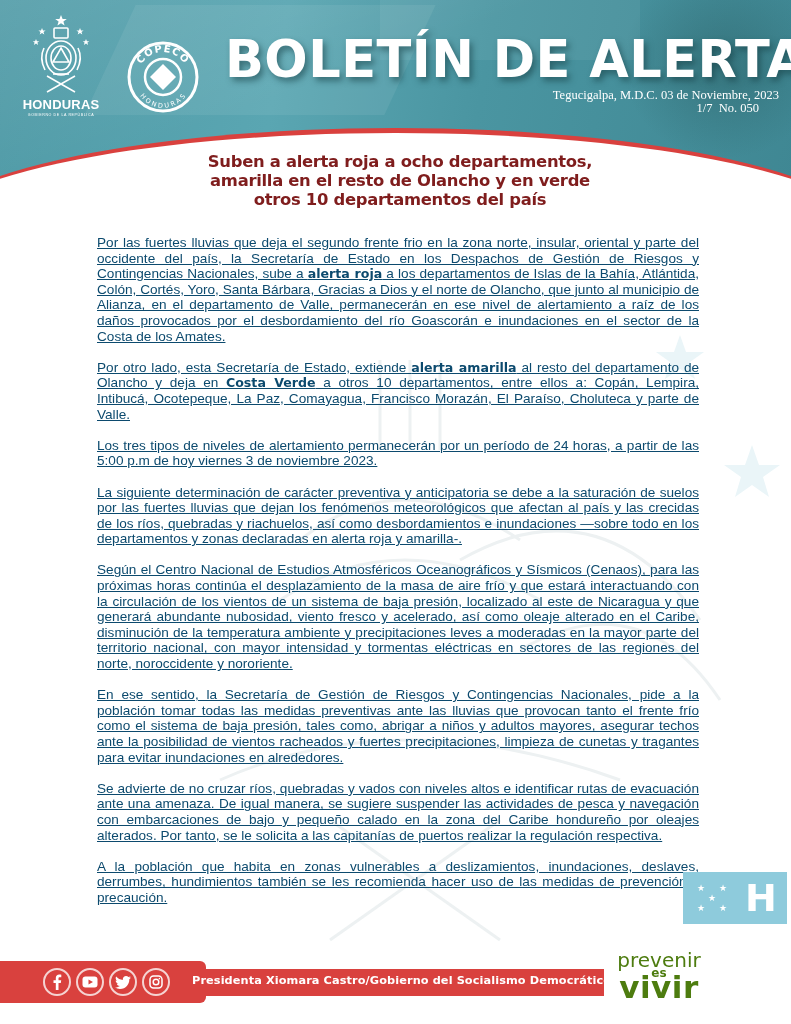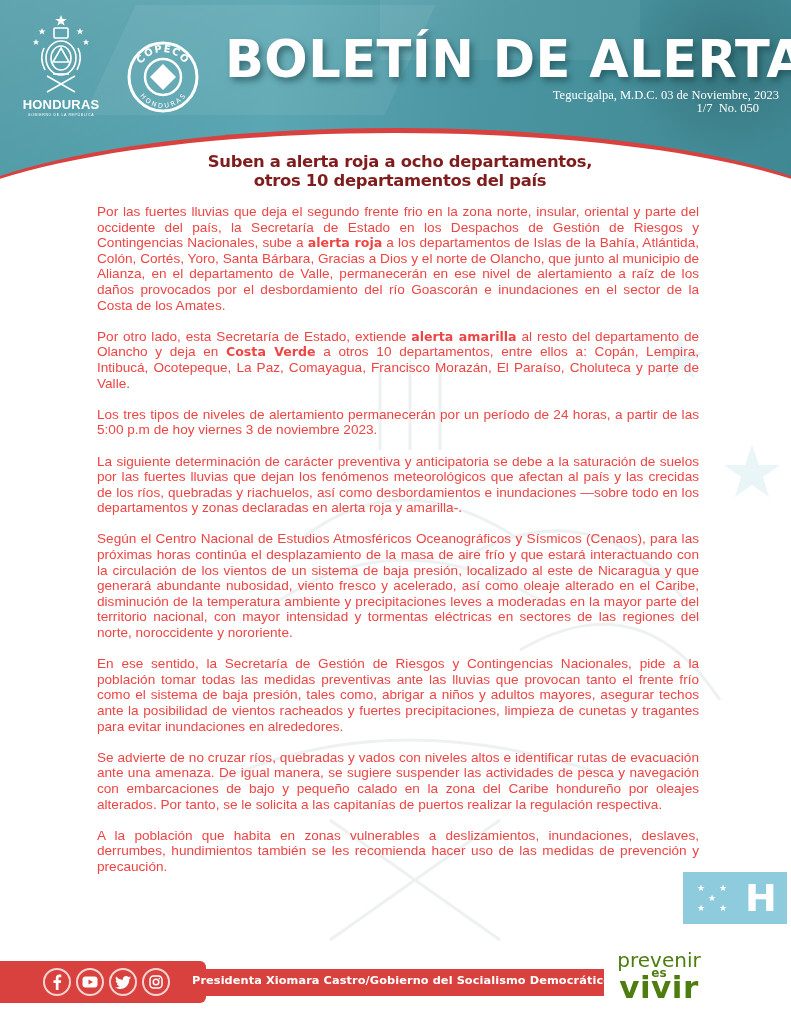--- a/index.html
+++ b/index.html
@@ -68,23 +68,23 @@
 
   
   .headline {
     position: absolute; left: 140px; top: 152px; width: 520px;
     text-align: center; font-family: "DejaVu Sans", sans-serif; font-weight: 700;
     font-size: 16.4px; line-height: 19px; color: #7f1d1d; letter-spacing: -0.3px;
   }
 
   
   .body-text {
-    position: absolute; left: 97px; top: 204px; width: 602px;
+    position: absolute; left: 97px; top: 235px; width: 602px;
     font-family: "Liberation Sans", sans-serif; font-size: 13.6px; line-height: 15.6px;
-    color: #ef4444; text-align: justify;
+    color: #0c4a6e; text-align: justify; text-decoration: underline;
   }
   .body-text p { margin-bottom: 15.6px; }
   .body-text b { font-family: "DejaVu Sans", sans-serif; font-weight: 700; font-size: 12.6px; }
 
   
   .flag-badge {
     position: absolute; left: 683px; top: 872px; width: 104px; height: 52px;
     background: #8ecbdc; display: flex; align-items: center;
   }
   .flag-badge .stars { position: relative; width: 56px; height: 52px; }
@@ -196,20 +196,21 @@
     <path d="M520 650 Q640 580 720 700"></path>
     <path d="M330 820 L500 940"></path>
     <path d="M500 820 L330 940"></path>
     <path d="M220 780 Q400 700 620 780"></path>
     <path d="M380 360 L380 450 M410 360 L410 450 M440 360 L440 450"></path>
   </g>
 </svg>
 
 <div class="headline">
   <div>Suben a alerta roja a ocho departamentos,</div>
+  <div>amarilla en el resto de Olancho y en verde</div>
   <div>otros 10 departamentos del país</div>
 </div>
 
 <div class="body-text">
   <p><span>Por las fuertes lluvias que deja el segundo frente frio en la zona norte, insular, oriental y parte del occidente del país, la Secretaría de Estado en los Despachos de Gestión de Riesgos y Contingencias Nacionales, sube a </span><b>alerta roja</b><span> a los departamentos de Islas de la Bahía, Atlántida, Colón, Cortés, Yoro, Santa Bárbara, Gracias a Dios y el norte de Olancho, que junto al municipio de Alianza, en el departamento de Valle, permanecerán en ese nivel de alertamiento a raíz de los daños provocados por el desbordamiento del río Goascorán e inundaciones en el sector de la Costa de los Amates.</span></p>
   <p><span>Por otro lado, esta Secretaría de Estado, extiende </span><b>alerta amarilla</b><span> al resto del departamento de Olancho y deja en </span><b>Costa Verde</b><span> a otros 10 departamentos, entre ellos a: Copán, Lempira, Intibucá, Ocotepeque, La Paz, Comayagua, Francisco Morazán, El Paraíso, Choluteca y parte de Valle.</span></p>
   <p>Los tres tipos de niveles de alertamiento permanecerán por un período de 24 horas, a partir de las 5:00 p.m de hoy viernes 3 de noviembre 2023.</p>
   <p>La siguiente determinación de carácter preventiva y anticipatoria se debe a la saturación de suelos por las fuertes lluvias que dejan los fenómenos meteorológicos que afectan al país y las crecidas de los ríos, quebradas y riachuelos, así como desbordamientos e inundaciones —sobre todo en los departamentos y zonas declaradas en alerta roja y amarilla-.</p>
   <p>Según el Centro Nacional de Estudios Atmosféricos Oceanográficos y Sísmicos (Cenaos), para las próximas horas continúa el desplazamiento de la masa de aire frío y que estará interactuando con la circulación de los vientos de un sistema de baja presión, localizado al este de Nicaragua y que generará abundante nubosidad, viento fresco y acelerado, así como oleaje alterado en el Caribe, disminución de la temperatura ambiente y precipitaciones leves a moderadas en la mayor parte del territorio nacional, con mayor intensidad y tormentas eléctricas en sectores de las regiones del norte, noroccidente y nororiente.</p>
   <p>En ese sentido, la Secretaría de Gestión de Riesgos y Contingencias Nacionales, pide a la población tomar todas las medidas preventivas ante las lluvias que provocan tanto el frente frío como el sistema de baja presión, tales como, abrigar a niños y adultos mayores, asegurar techos ante la posibilidad de vientos racheados y fuertes precipitaciones, limpieza de cunetas y tragantes para evitar inundaciones en alrededores.</p>

